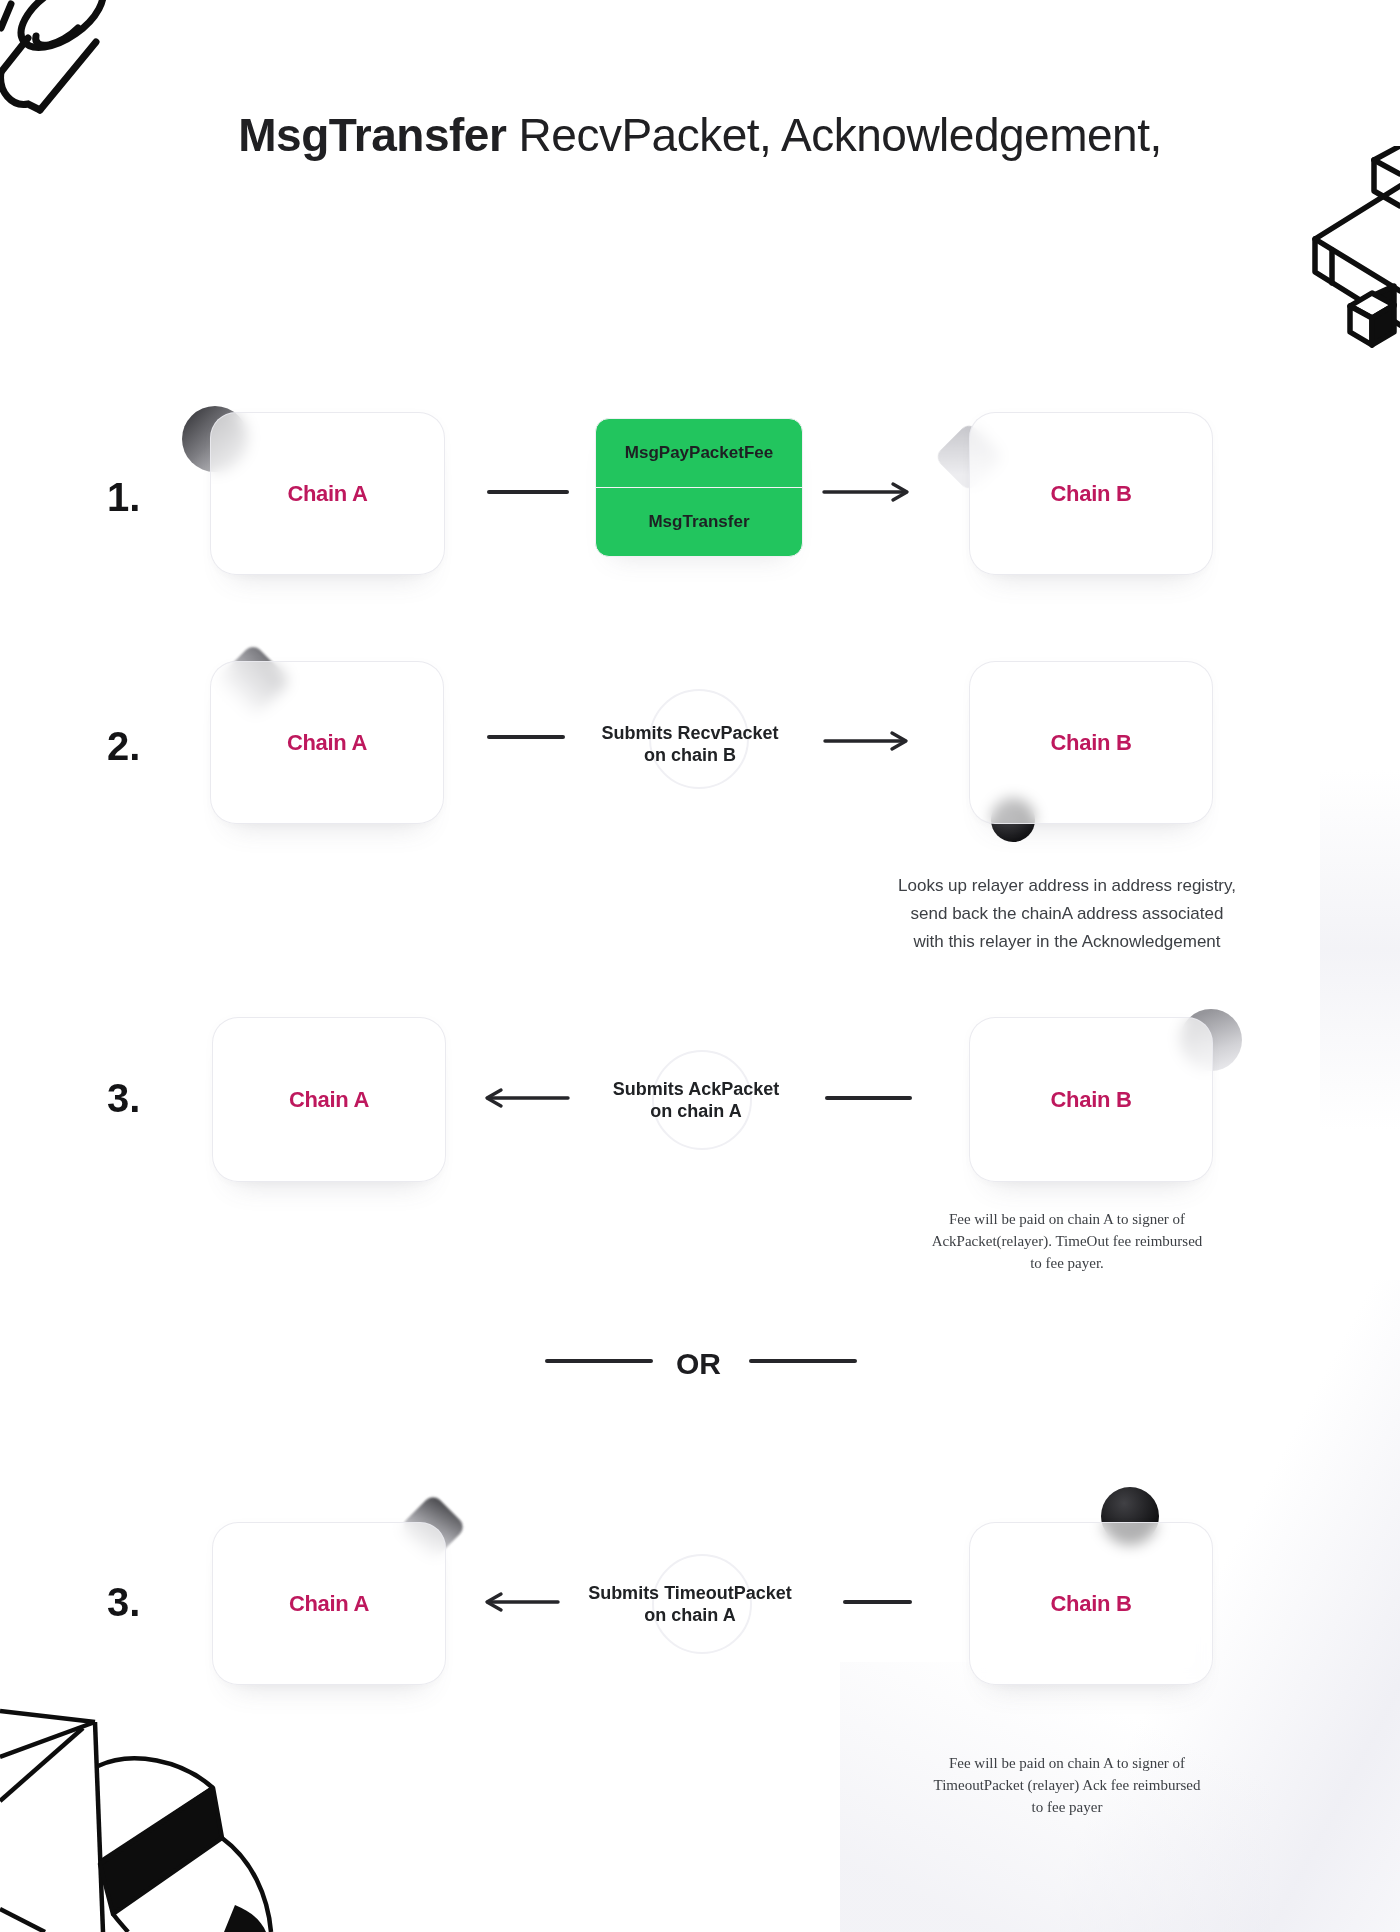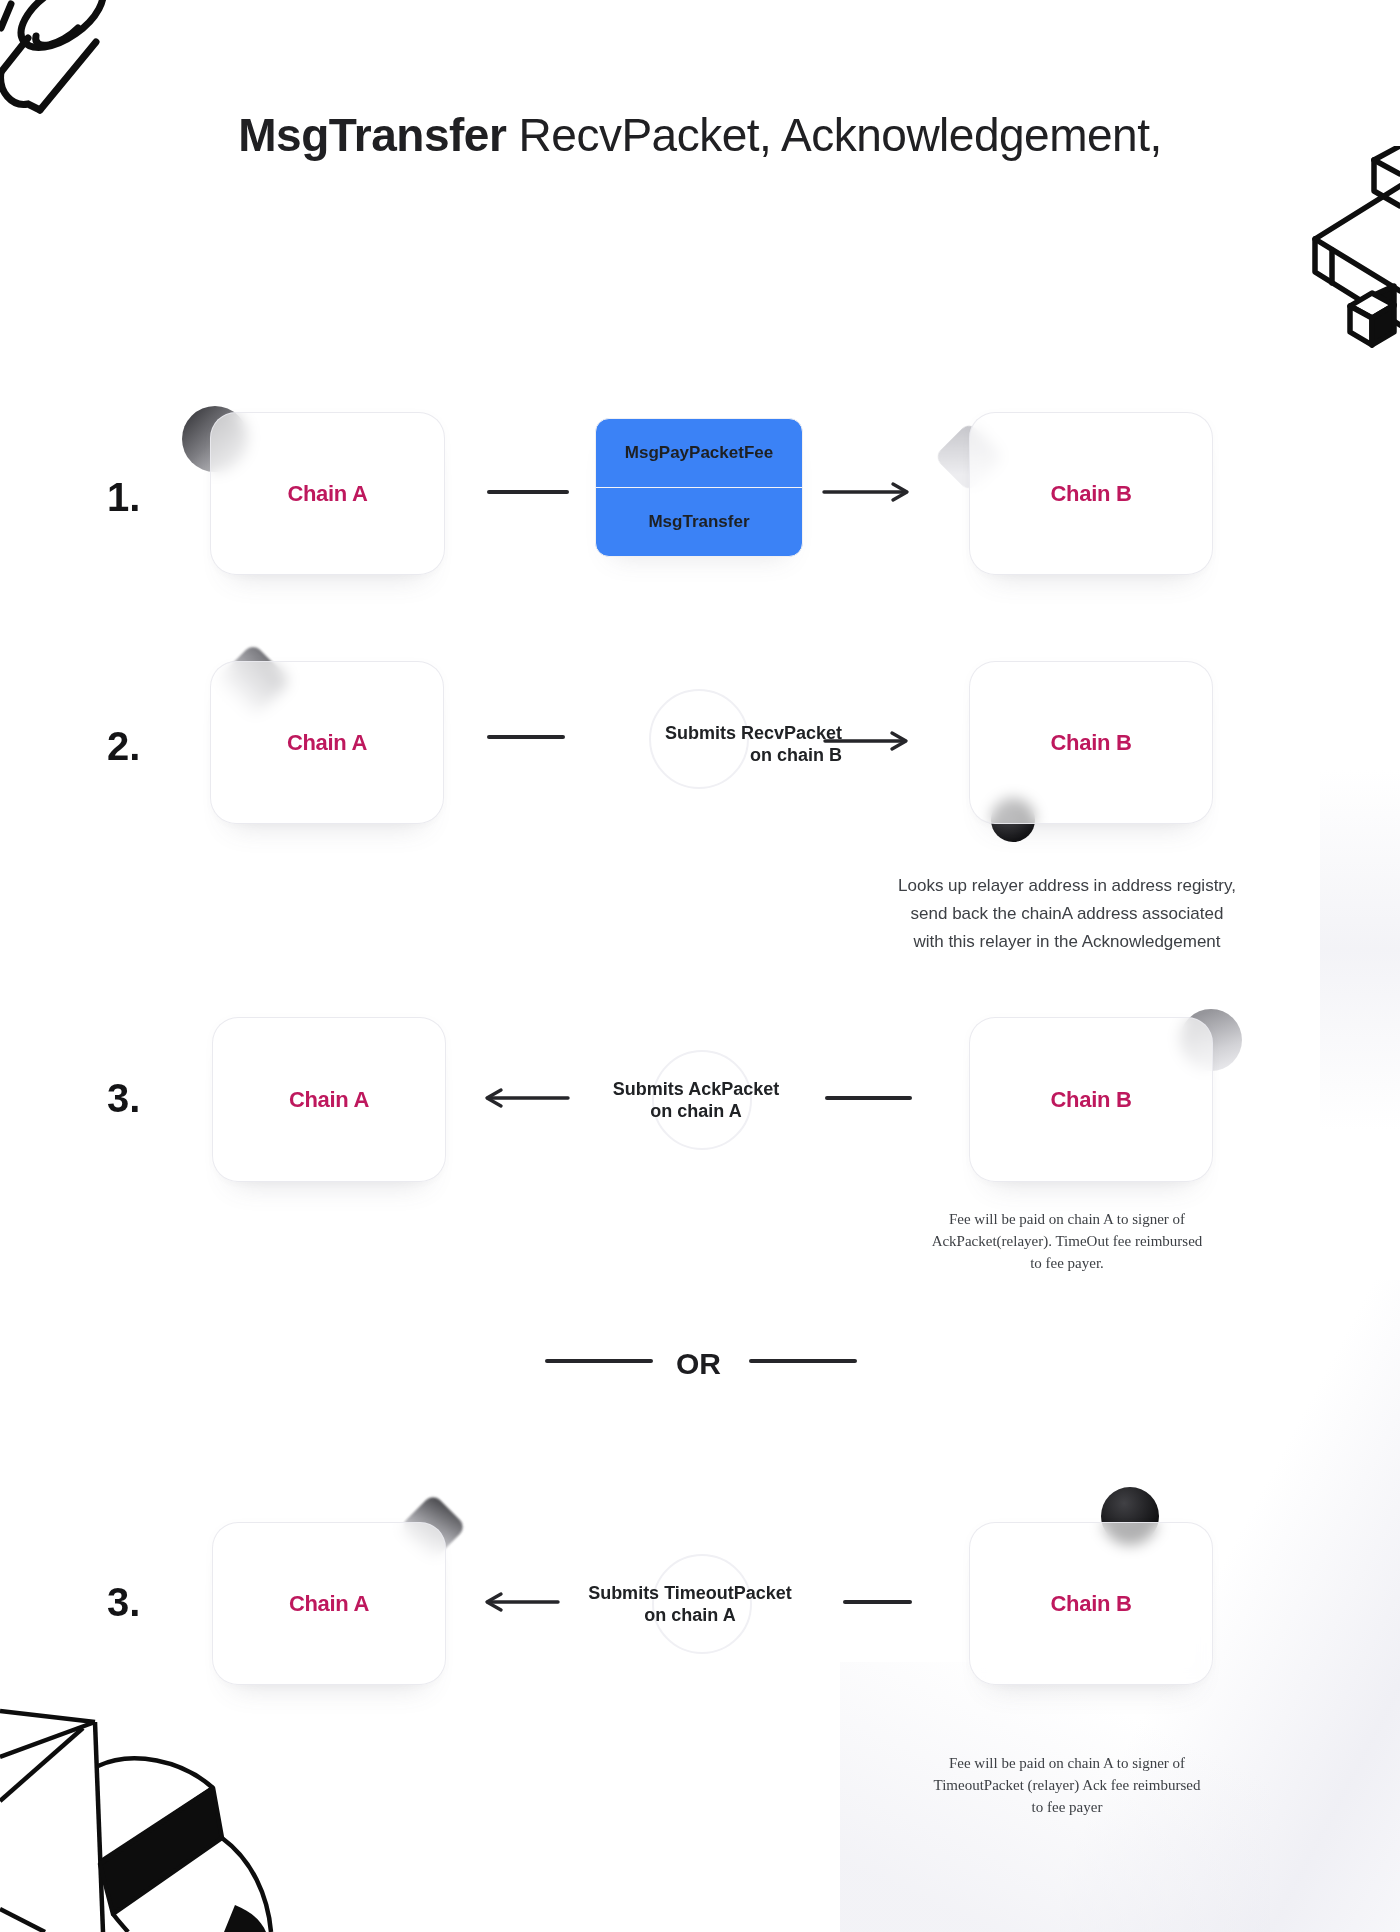--- a/index.html
+++ b/index.html
@@ -20,21 +20,21 @@
   .chain-box{
     position:absolute;z-index:2;border-radius:26px;
     background:rgba(255,255,255,0.66);
     border:1.5px solid rgba(233,233,238,0.95);
     box-shadow:0 22px 30px -22px rgba(90,90,105,0.20), 0 2px 8px rgba(120,120,135,0.04);
     backdrop-filter:blur(7px);-webkit-backdrop-filter:blur(7px);
     display:flex;align-items:center;justify-content:center;
   }
   .chain-label{font-size:22px;font-weight:700;color:#be185d;letter-spacing:-0.3px;}
   .msg-box{
-    position:absolute;z-index:2;border-radius:14px;background:#3b82f6;
+    position:absolute;z-index:2;border-radius:14px;background:#22c55e;
     border:1.5px solid #f0f0f3;
     box-shadow:0 16px 26px -18px rgba(90,90,105,0.18);
     display:flex;flex-direction:column;
   }
   .msg-cell{flex:1;display:flex;align-items:center;justify-content:center;
     font-size:17px;font-weight:700;color:#1e2023;}
   .msg-cell.first{border-bottom:1.5px solid #f4f4f7;}
   .hline{position:absolute;height:4px;border-radius:2px;background:#26262a;z-index:2;}
   .arrow{position:absolute;z-index:2;}
   .ring{
@@ -143,21 +143,21 @@
   <div class="num" style="left:107px;top:723px;">2.</div>
 
   <div class="decor diamond" style="left:226px;top:654px;width:54px;height:54px;background:linear-gradient(180deg,#76767b 0%,#b6b6bb 55%,rgba(228,228,233,0.15) 100%);filter:blur(1.2px);"></div>
   <div class="chain-box" style="left:210px;top:661px;width:232px;height:161px;">
     <span class="chain-label">Chain A</span>
   </div>
 
   <div class="hline" style="left:487px;top:735px;width:78px;"></div>
 
   <div class="ring" style="left:649px;top:689px;width:96px;height:96px;"></div>
-  <div class="submit-label" style="left:562px;top:722px;text-align:right;">
+  <div class="submit-label" style="left:550px;top:722px;">
     <div>Submits RecvPacket</div>
     <div>on chain B</div>
   </div>
 
   <svg class="arrow" style="left:823px;top:730px;" width="90" height="22" viewBox="0 0 90 22">
     <g fill="none" stroke="#26262a" stroke-width="3.4" stroke-linecap="round" stroke-linejoin="round">
       <path d="M2 11 H82"></path>
         <path d="M69 3 L83 11 L69 19"></path>
     </g>
   </svg>

